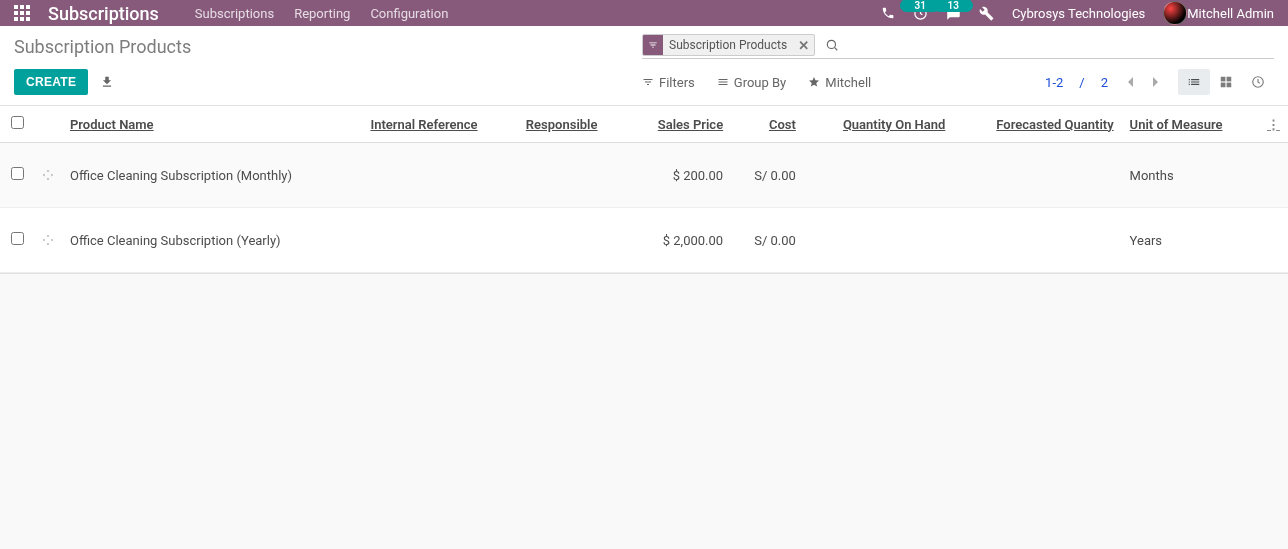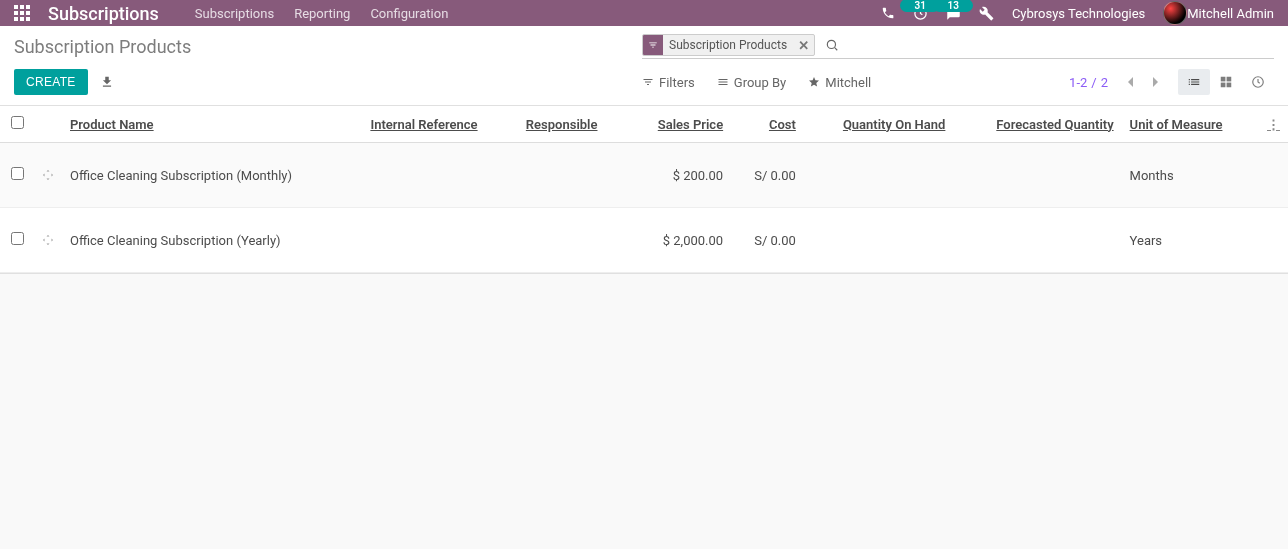--- a/index.html
+++ b/index.html
@@ -51,28 +51,28 @@
     }
     .search-facet .facet-icon { background: #875a7b; color: #fff; width: 20px; height: 100%; display: flex; align-items: center; justify-content: center; }
     .search-facet .facet-label { padding: 0 6px; font-size: 12px; color: #555; }
     .search-facet .facet-remove { padding: 0 5px; color: #777; cursor: pointer; font-weight: bold; }
     .search-input { border: none; outline: none; font-size: 13px; flex: 1; padding: 3px 4px; background: transparent; }
     .search-icon-btn { color: #666; cursor: pointer; padding: 0 4px; }
     
     .cp-row2 { display: flex; align-items: center; padding: 6px 14px 10px 14px; }
     .create-btn {
       background: #00a09d; color: #fff; border: none; padding: 6px 12px;
-      font-weight: 400; font-size: 12px; cursor: pointer; border-radius: 2px; letter-spacing: .3px;
+      font-weight: 700; font-size: 12px; cursor: pointer; border-radius: 2px; letter-spacing: .3px;
     }
     .import-btn { margin-left: 12px; color: #666; cursor: pointer; }
     .cp-row2 .left { display:flex; align-items:center; width: 628px; }
     .search-options { display: flex; gap: 22px; align-items: center; }
     .opt-btn { color: #666; cursor: pointer; display: flex; align-items: center; gap: 5px; font-size: 13px; }
     .cp-row2 .right { margin-left: auto; display: flex; align-items: center; gap: 10px; }
-    .pager { color: #8b5cf6; font-size: 13px; display:flex; align-items:center; gap:4px; }
+    .pager { color: #1d4ed8; font-size: 13px; display:flex; align-items:center; gap:16px; }
     .pager-nav { display: flex; gap: 2px; }
     .pager-nav button { background: none; border: none; color: #aaa; cursor: pointer; padding: 4px 8px; font-size: 14px; }
     .view-switch { display: flex; align-items:center; }
     .view-switch button { background: none; border: none; color: #7d7d7d; cursor: pointer; padding: 6px 9px; font-size: 14px; border-radius:2px; }
     .view-switch button.active { background: #e9ecef; color:#4c4c4c; }
     
     
     .list-view { background: #fff; border-bottom: 1px solid #e0e0e0; }
     table { width: 100%; border-collapse: collapse; }
     th {

